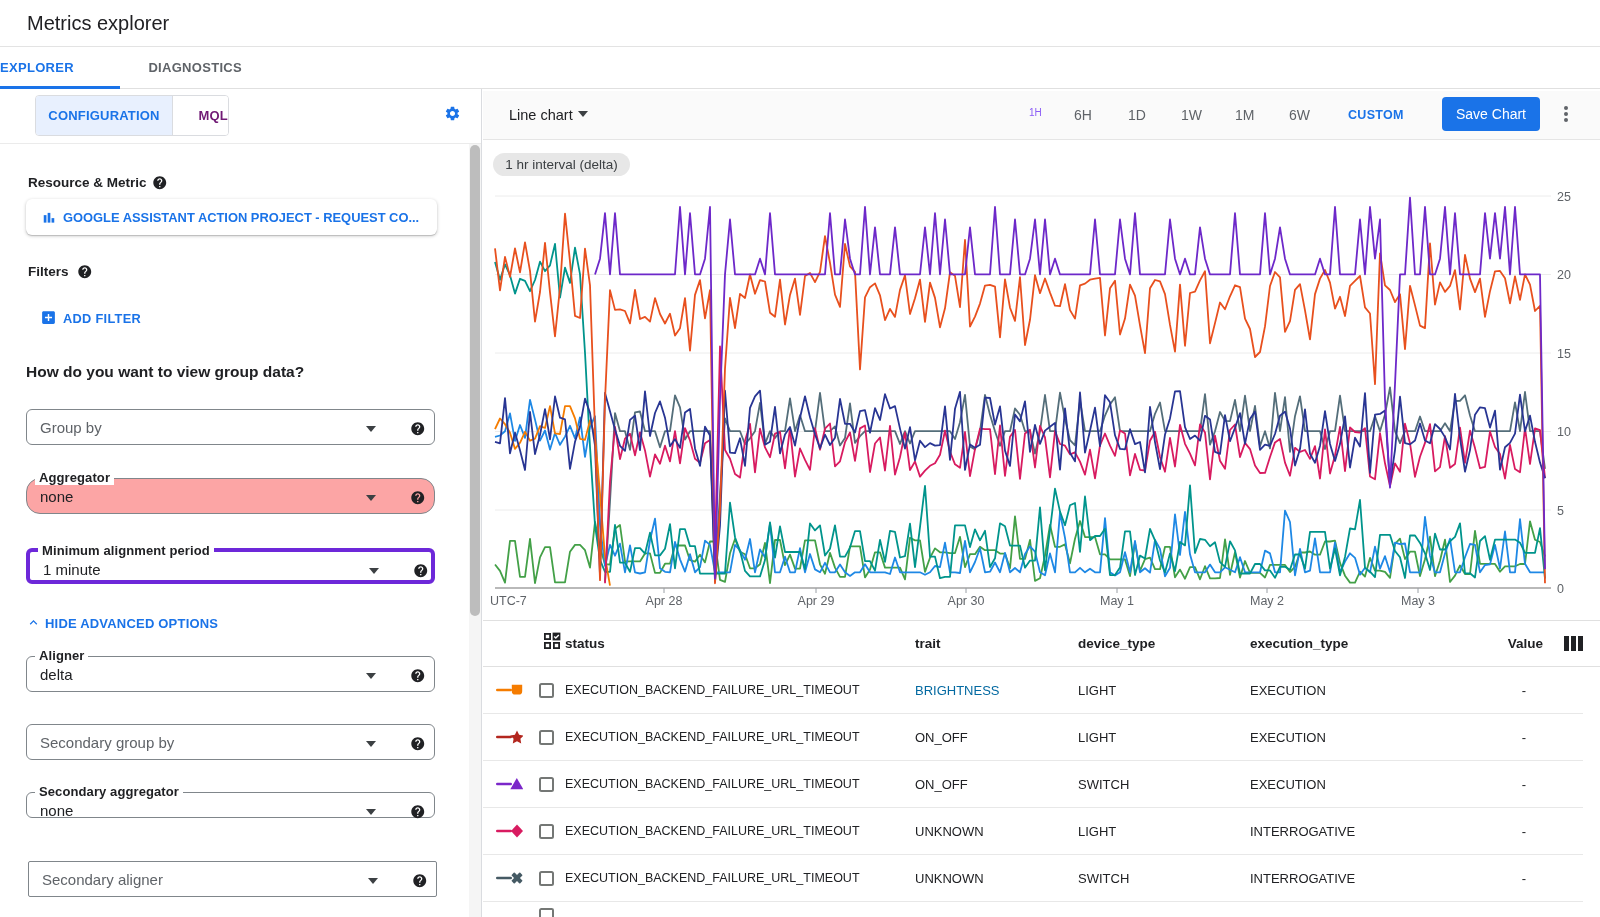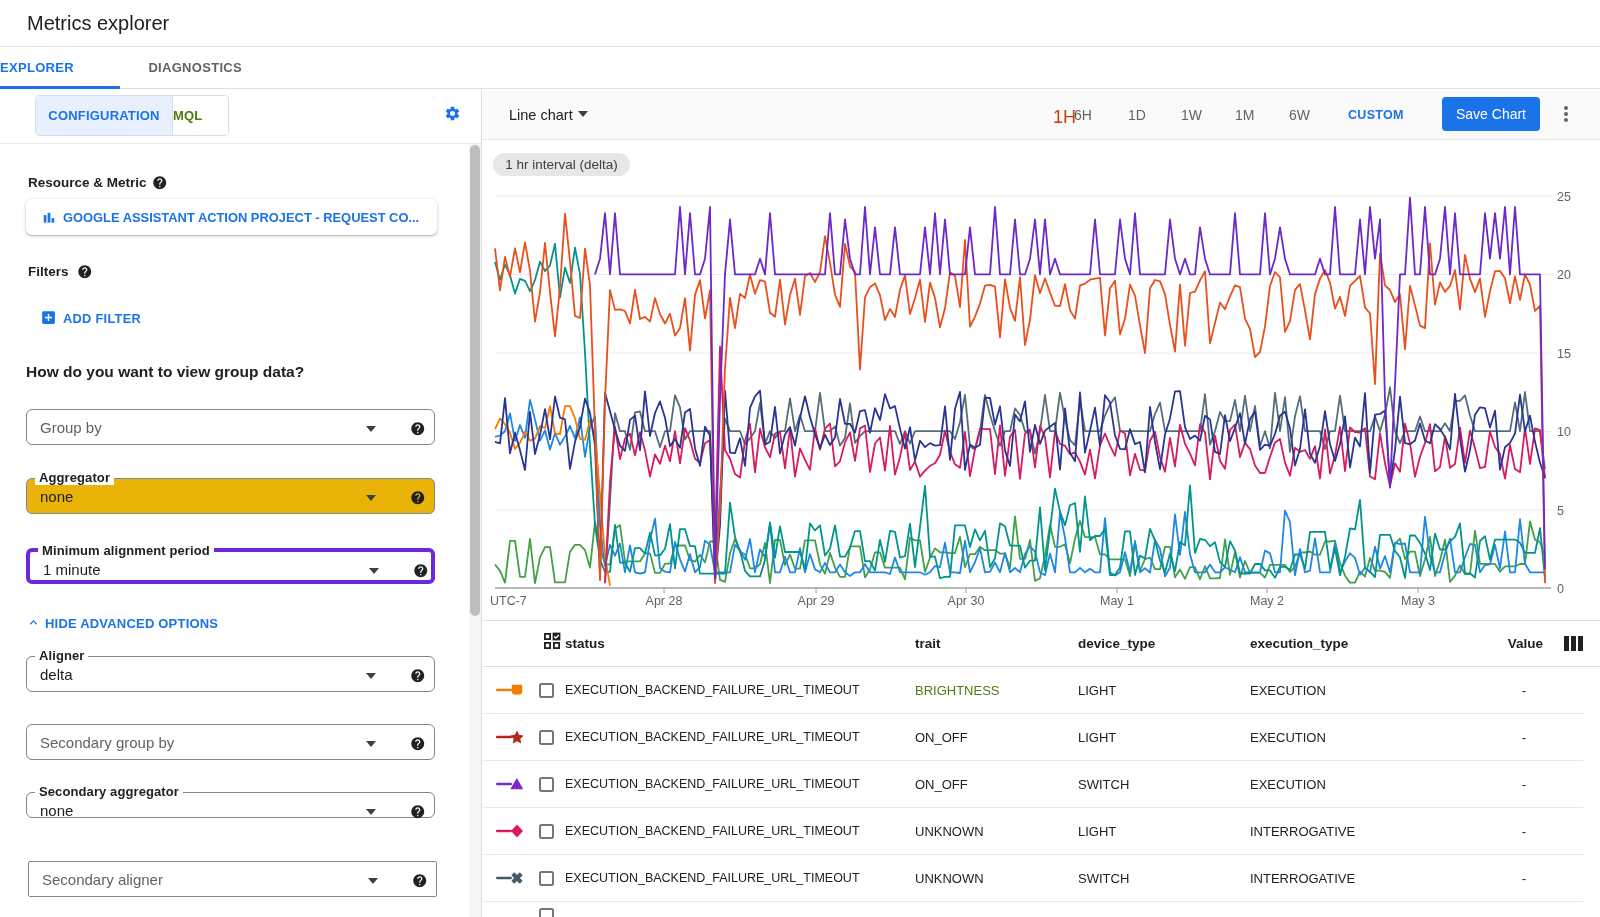--- a/index.html
+++ b/index.html
@@ -14,21 +14,21 @@
   <div class="abs" style="left:0;top:13px;width:120px;text-align:left;font-size:13px;font-weight:700;color:#1a73e8;letter-spacing:.3px">EXPLORER</div>
   <div class="abs" style="left:144px;top:13px;width:98px;text-align:right;font-size:13px;font-weight:700;color:#5f6368;letter-spacing:.3px">DIAGNOSTICS</div>
   <div class="abs" style="left:0;top:39px;width:120px;height:3px;background:#1a73e8"></div>
 </div>
 
 <div class="abs" style="left:0;top:89px;width:482px;height:828px;border-right:1px solid #dadce0;background:#fff">
 
   <div class="abs" style="left:0;top:0;width:481px;height:55px;border-bottom:1px solid #ebebeb">
     <div class="abs" style="left:35px;top:6px;width:194px;height:41px;border:1px solid #dadce0;border-radius:4px;overflow:hidden">
       <div class="abs" style="left:0;top:0;width:137px;height:39px;background:#e8f0fe;border-right:1px solid #dadce0;text-align:center;line-height:39px;font-size:13px;font-weight:700;color:#1a73e8;letter-spacing:.2px">CONFIGURATION</div>
-      <div class="abs" style="left:137px;top:0;width:55px;height:39px;background:#fff;text-align:left;line-height:39px;font-size:13px;font-weight:700;color:#4d7c0f;letter-spacing:.2px">MQL</div>
+      <div class="abs" style="left:137px;top:0;width:55px;height:39px;background:#fff;text-align:right;line-height:39px;font-size:13px;font-weight:700;color:#701a75;letter-spacing:.2px">MQL</div>
     </div>
     <svg style="position:absolute;left:444px;top:16px" width="17" height="17" viewBox="0 0 24 24">
         <path fill="#1a73e8" d="M19.14 12.94c.04-.3.06-.61.06-.94 0-.32-.02-.64-.07-.94l2.03-1.58c.18-.14.23-.41.12-.61l-1.92-3.32c-.12-.22-.37-.29-.59-.22l-2.39.96c-.5-.38-1.03-.7-1.62-.94l-.36-2.54c-.04-.24-.24-.41-.48-.41h-3.84c-.24 0-.43.17-.47.41l-.36 2.54c-.59.24-1.13.57-1.62.94l-2.39-.96c-.22-.08-.47 0-.59.22L2.74 8.87c-.12.21-.08.47.12.61l2.03 1.58c-.05.3-.09.63-.09.94s.02.64.07.94l-2.03 1.58c-.18.14-.23.41-.12.61l1.92 3.32c.12.22.37.29.59.22l2.39-.96c.5.38 1.03.7 1.62.94l.36 2.54c.05.24.24.41.48.41h3.84c.24 0 .44-.17.47-.41l.36-2.54c.59-.24 1.13-.56 1.62-.94l2.39.96c.22.08.47 0 .59-.22l1.92-3.32c.12-.22.07-.47-.12-.61l-2.01-1.58zM12 15.6c-1.98 0-3.6-1.62-3.6-3.6s1.62-3.6 3.6-3.6 3.6 1.62 3.6 3.6-1.62 3.6-3.6 3.6z"></path>
       </svg>
   </div>
 
   <div class="abs" style="left:469px;top:55px;width:12px;height:773px;background:#f5f5f5"></div>
   <div class="abs" style="left:470px;top:56px;width:10px;height:471px;background:#bdbdbd;border-radius:5px"></div>
 
   <div class="abs" style="left:0;top:0;width:469px;height:828px">
@@ -58,21 +58,21 @@
     </div>
     <span class="abs" style="left:26px;top:274px;font-size:15.5px;font-weight:700;color:#202124">How do you want to view group data?</span>
 
     <div style="position:absolute;left:26px;top:320px;width:409px;height:36px;border:1px solid #80868b;border-radius:6px;background:#fff">
 <span style="position:absolute;left:13px;top:9px;font-size:15px;color:#5f6368">Group by</span>
 <div style="position:absolute;left:339px;top:16px;width:0;height:0;border-left:5.5px solid transparent;border-right:5.5px solid transparent;border-top:6px solid #3c4043"></div>
 <svg style="position:absolute;left:383px;top:11px" width="15.5" height="15.5" viewBox="0 0 24 24">
           <path fill="#202124" d="M12 2C6.48 2 2 6.48 2 12s4.48 10 10 10 10-4.48 10-10S17.52 2 12 2zm1 17h-2v-2h2v2zm2.07-7.75l-.9.92C13.45 12.9 13 13.5 13 15h-2v-.5c0-1.1.45-2.1 1.17-2.83l1.24-1.26c.37-.36.59-.86.59-1.41 0-1.1-.9-2-2-2s-2 .9-2 2H8c0-2.21 1.79-4 4-4s4 1.79 4 4c0 .88-.36 1.68-.93 2.25z"></path>
         </svg>
 </div>
-    <div style="position:absolute;left:26px;top:389px;width:409px;height:36px;border:1px solid #80868b;border-radius:6px;background:#eab308">
+    <div style="position:absolute;left:26px;top:389px;width:409px;height:36px;border:1px solid #80868b;border-radius:14px;background:#fca5a5">
 <span style="position:absolute;left:8px;top:-9px;background:#fff;padding:0 4px;font-size:13px;font-weight:700;color:#202124;letter-spacing:.1px">Aggregator</span>
         <span style="position:absolute;left:13px;top:9px;font-size:15px;color:#202124">none</span>
 <div style="position:absolute;left:339px;top:16px;width:0;height:0;border-left:5.5px solid transparent;border-right:5.5px solid transparent;border-top:6px solid #3c4043"></div>
 <svg style="position:absolute;left:383px;top:11px" width="15.5" height="15.5" viewBox="0 0 24 24">
           <path fill="#202124" d="M12 2C6.48 2 2 6.48 2 12s4.48 10 10 10 10-4.48 10-10S17.52 2 12 2zm1 17h-2v-2h2v2zm2.07-7.75l-.9.92C13.45 12.9 13 13.5 13 15h-2v-.5c0-1.1.45-2.1 1.17-2.83l1.24-1.26c.37-.36.59-.86.59-1.41 0-1.1-.9-2-2-2s-2 .9-2 2H8c0-2.21 1.79-4 4-4s4 1.79 4 4c0 .88-.36 1.68-.93 2.25z"></path>
         </svg>
 </div>
     <div style="position:absolute;left:26px;top:459px;width:409px;height:36px;border:4px solid #6d28d9;border-radius:6px;background:#fff">
 <span style="position:absolute;left:8px;top:-9px;background:#fff;padding:0 4px;font-size:13px;font-weight:700;color:#202124;letter-spacing:.1px">Minimum alignment period</span>
         <span style="position:absolute;left:13px;top:9px;font-size:15px;color:#202124">1 minute</span>
@@ -118,21 +118,21 @@
 <svg style="position:absolute;left:383px;top:11px" width="15.5" height="15.5" viewBox="0 0 24 24">
           <path fill="#202124" d="M12 2C6.48 2 2 6.48 2 12s4.48 10 10 10 10-4.48 10-10S17.52 2 12 2zm1 17h-2v-2h2v2zm2.07-7.75l-.9.92C13.45 12.9 13 13.5 13 15h-2v-.5c0-1.1.45-2.1 1.17-2.83l1.24-1.26c.37-.36.59-.86.59-1.41 0-1.1-.9-2-2-2s-2 .9-2 2H8c0-2.21 1.79-4 4-4s4 1.79 4 4c0 .88-.36 1.68-.93 2.25z"></path>
         </svg>
 </div>
   </div>
 </div>
 
 <div class="abs" style="left:483px;top:91px;width:1117px;height:49px;background:#fafafa;border-bottom:1px solid #e5e5e5">
   <span class="abs" style="left:26px;top:16px;font-size:14.5px;color:#202124">Line chart</span>
   <div style="position:absolute;left:95px;top:20px;width:0;height:0;border-left:5.5px solid transparent;border-right:5.5px solid transparent;border-top:6px solid #3c4043"></div>
-  <span class="abs" style="left:570px;top:16px;font-size:18px;font-weight:500;color:#c2410c">1H</span>
+  <span class="abs" style="left:546px;top:16px;font-size:10px;font-weight:500;color:#8b5cf6">1H</span>
   <span class="abs" style="left:591px;top:16px;font-size:14px;font-weight:500;color:#5f6368">6H</span>
   <span class="abs" style="left:645px;top:16px;font-size:14px;font-weight:500;color:#5f6368">1D</span>
   <span class="abs" style="left:698px;top:16px;font-size:14px;font-weight:500;color:#5f6368">1W</span>
   <span class="abs" style="left:752px;top:16px;font-size:14px;font-weight:500;color:#5f6368">1M</span>
   <span class="abs" style="left:806px;top:16px;font-size:14px;font-weight:500;color:#5f6368">6W</span>
   <span class="abs" style="left:865px;top:17px;font-size:12.5px;font-weight:700;color:#1a73e8;letter-spacing:.3px">CUSTOM</span>
   <div class="abs" style="left:959px;top:6px;width:98px;height:34px;background:#1a73e8;border-radius:4px;text-align:center;line-height:34px;font-size:14px;color:#fff">Save Chart</div>
   <div class="abs" style="left:1081px;top:15px;width:4px;height:4px;border-radius:50%;background:#5f6368;box-shadow:0 6px 0 #5f6368,0 12px 0 #5f6368"></div>
 </div>
 
@@ -199,21 +199,21 @@
     </svg>
 </div>
 <div style="position:absolute;left:483px;top:667px;width:1100px;height:47px;border-bottom:1px solid #e8e8e8">
 <div style="position:absolute;left:0;top:0;width:1117px;height:47px"></div>
 <svg width="27" height="14" viewBox="0 0 27 14" style="position:absolute;left:13px;top:16px">
       <rect x="0" y="5.7" width="16" height="2.6" rx="1.3" fill="#f57c00"></rect>
       <path d="M15.8 1.8h10.4v6.4a3.4 3.4 0 0 1-3.4 3.4h-3.6a3.4 3.4 0 0 1-3.4-3.4z" fill="#f57c00"></path>
     </svg>
 <div style="position:absolute;left:56px;top:15.5px;width:15px;height:15px;border:2px solid #747775;border-radius:2.5px"></div>
 <span style="position:absolute;left:82px;top:16px;font-size:12.5px;color:#202124;white-space:nowrap">EXECUTION_BACKEND_FAILURE_URL_TIMEOUT</span>
-<span style="position:absolute;left:432px;top:16px;font-size:13px;color:#4d7c0f">BRIGHTNESS</span>
+<span style="position:absolute;left:432px;top:16px;font-size:13px;color:#0369a1">BRIGHTNESS</span>
 <span style="position:absolute;left:595px;top:16px;font-size:13px;color:#202124">LIGHT</span>
 <span style="position:absolute;left:767px;top:16px;font-size:13px;color:#202124">EXECUTION</span>
 <span style="position:absolute;right:57px;top:16px;font-size:13px;color:#202124">-</span>
 </div>
 <div style="position:absolute;left:483px;top:714px;width:1100px;height:47px;border-bottom:1px solid #e8e8e8">
 <div style="position:absolute;left:0;top:0;width:1117px;height:47px"></div>
 <svg width="27" height="14" viewBox="0 0 27 14" style="position:absolute;left:13px;top:16px">
       <rect x="0" y="5.7" width="16" height="2.6" rx="1.3" fill="#b3261e"></rect>
       <path d="M21 0.6l2.1 4.2 4.7.7-3.4 3.3.8 4.6-4.2-2.2-4.2 2.2.8-4.6-3.4-3.3 4.7-.7z" fill="#b3261e"></path>
     </svg>

